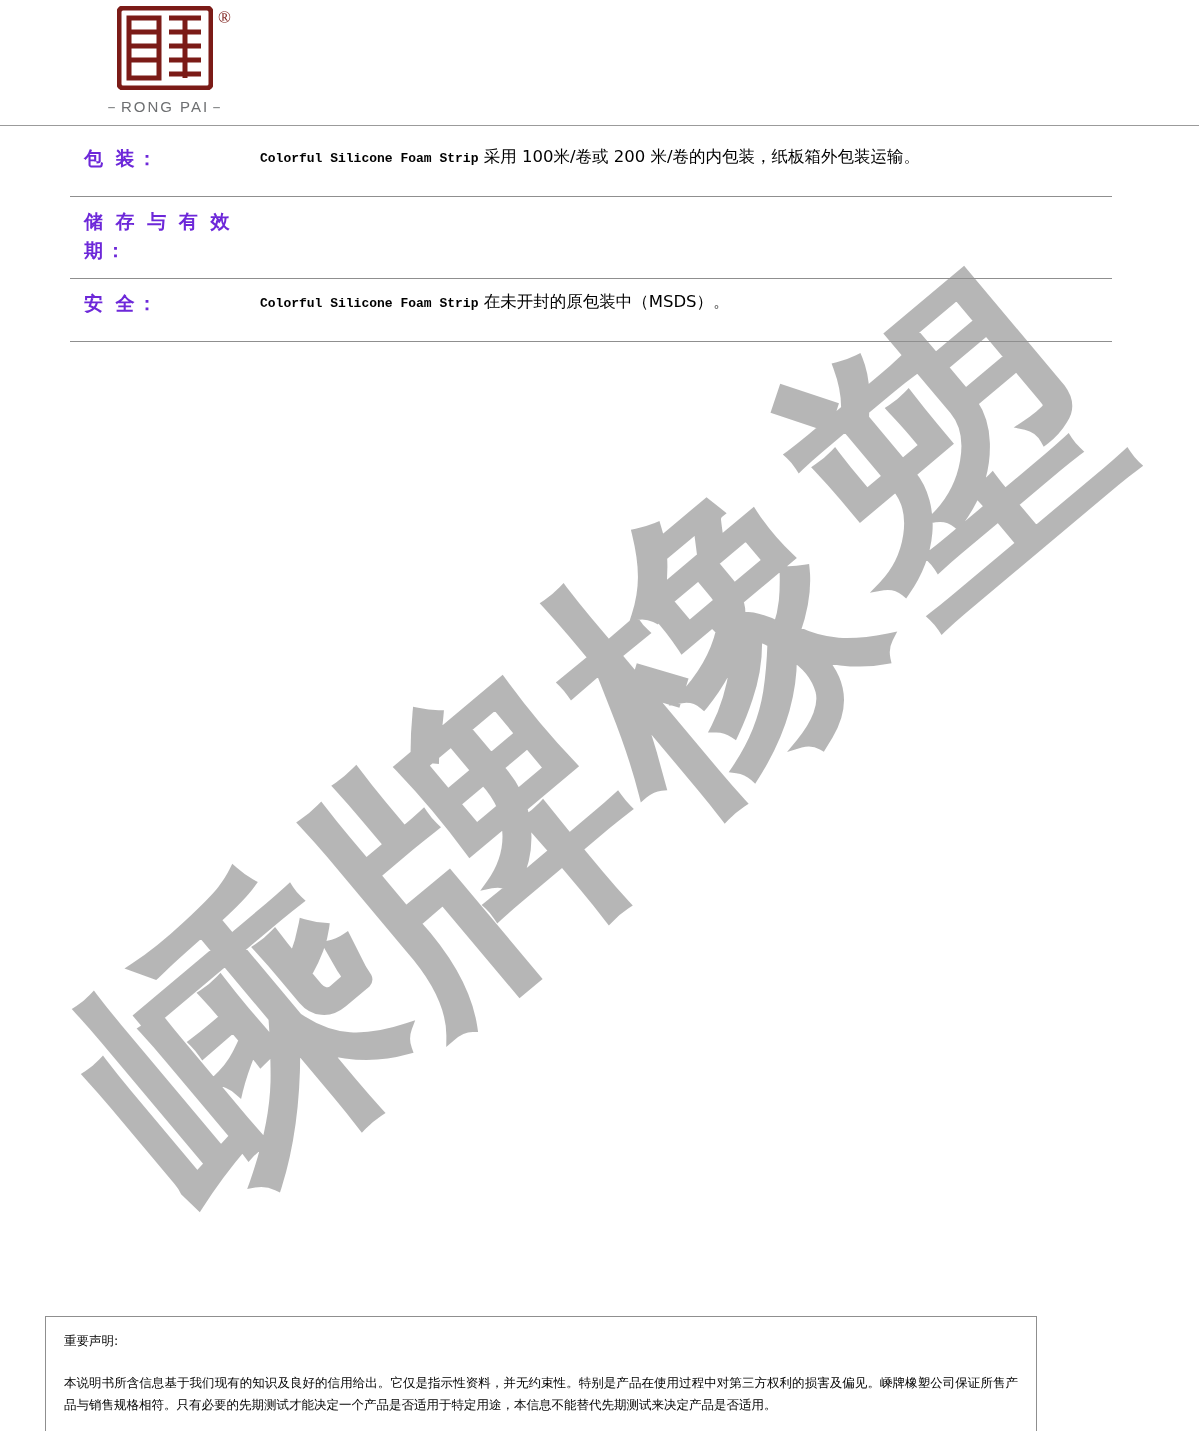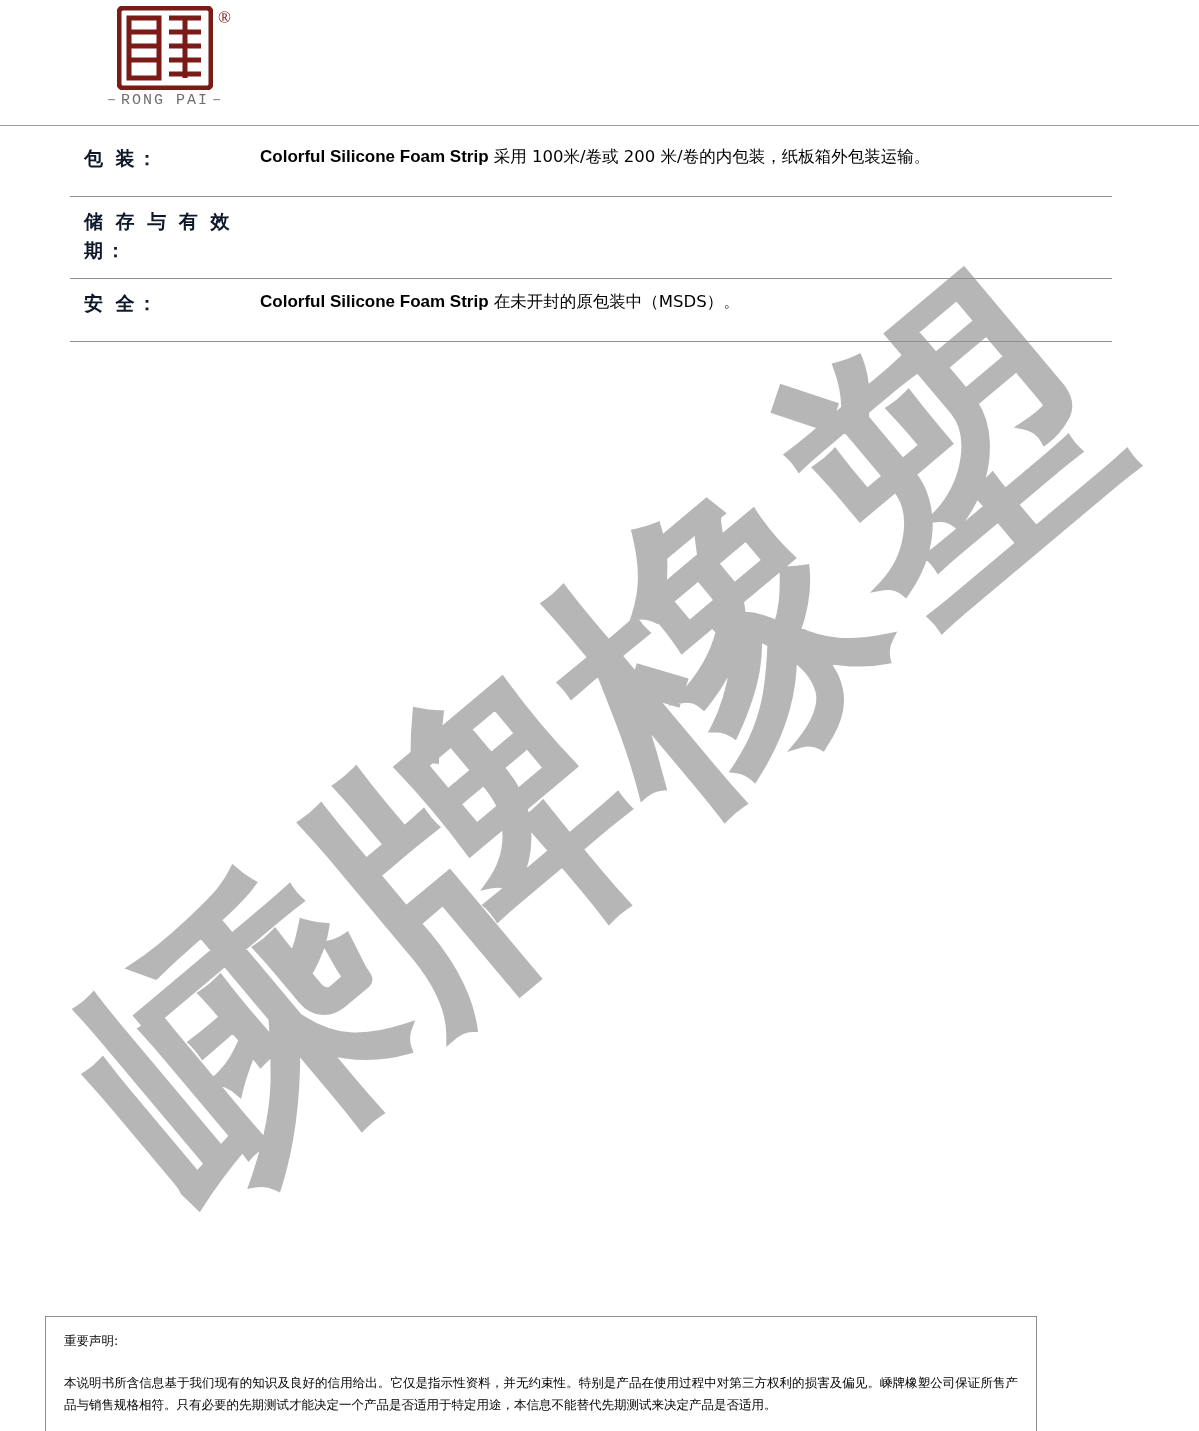--- a/index.html
+++ b/index.html
@@ -47,22 +47,22 @@
   .logo-mark svg { display: block; }
   .logo-reg {
     position: absolute;
     right: -18px;
     top: 2px;
     font-size: 17px;
     color: #7b1b17;
     font-family: "Liberation Serif", serif;
   }
   .logo-text {
-    margin-top: 0;
-    font-family: Liberation Mono, monospace;
+    margin-top: 8px;
+    font-family: Liberation Sans, sans-serif;
     font-size: 15px;
     letter-spacing: 2px;
     color: #6d6f71;
     white-space: nowrap;
   }
   .header-rule {
     position: absolute;
     left: 0;
     top: 125px;
     width: 1199px;
@@ -112,38 +112,38 @@
   }
   .spec-row.first {
     border-top: 0;
   }
   .spec-label {
     width: 190px;
     flex: 0 0 190px;
     font-family: "DejaVu Sans", sans-serif;
     font-weight: bold;
     font-size: 19px;
-    color: #0f172a;
+    color: #6d28d9;
     padding-left: 14px;
     box-sizing: border-box;
     letter-spacing: 3px;
     line-height: 1.55;
   }
   .spec-value {
     flex: 1;
     font-size: 16.5px;
     line-height: 1.55;
     color: #000;
     padding-right: 4px;
     font-family: "DejaVu Sans", sans-serif;
   }
   .spec-value .en {
-    font-family: Liberation Sans, sans-serif;
+    font-family: Liberation Mono, monospace;
     font-weight: bold;
-    font-size: 17px;
+    font-size: 13px;
   }
 
   
   .notice {
     position: absolute;
     left: 45px;
     top: 1316px;
     width: 992px;
     height: 120px;
     border: 1px solid #8f8f8f;

